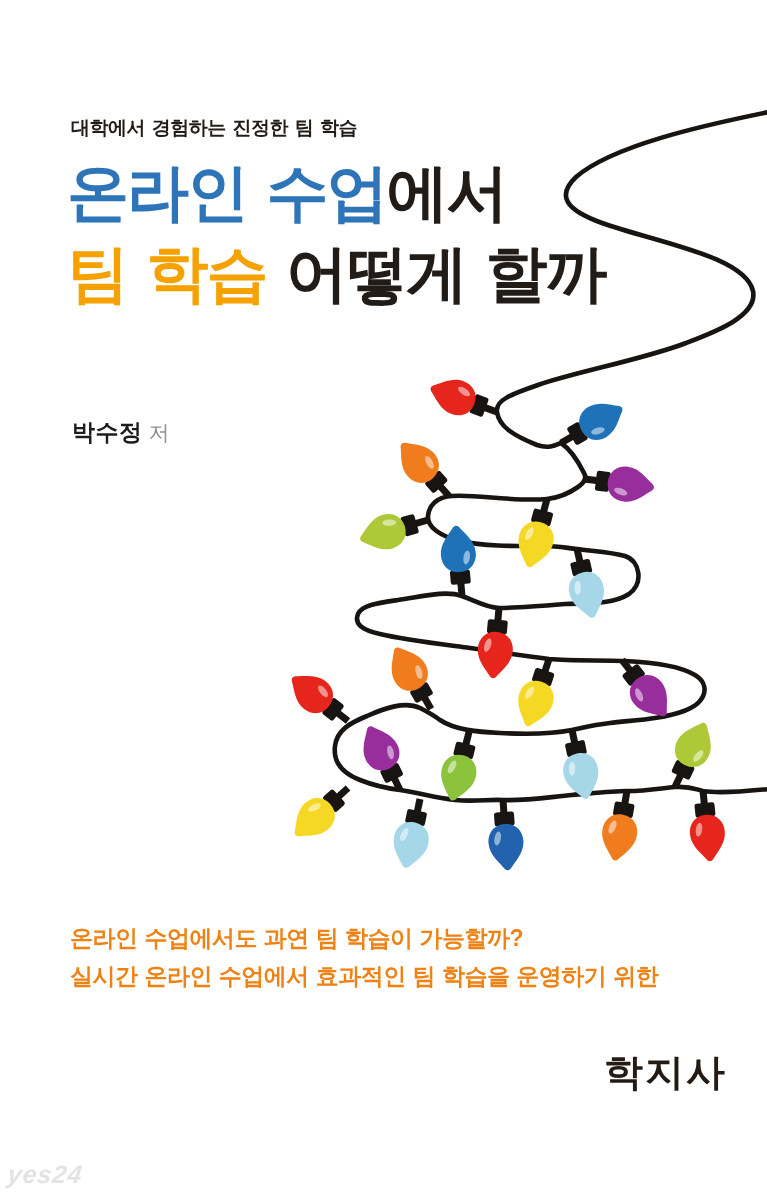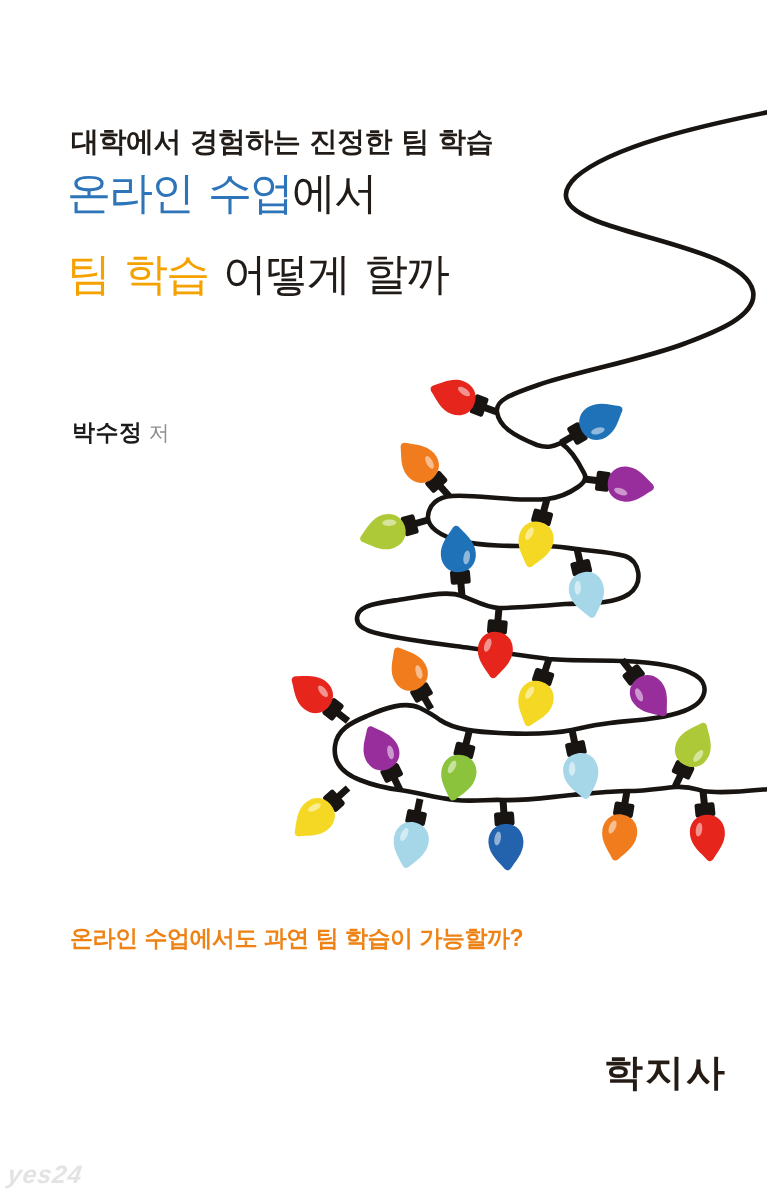--- a/index.html
+++ b/index.html
@@ -6,29 +6,29 @@
   .cover{
     position:relative;
     width:767px;height:1200px;
     margin:0 auto;
     background:#ffffff;
     overflow:hidden;
     font-family:"Liberation Sans", sans-serif;
   }
   
   .tagline{
-    position:absolute;left:71px;top:123px;
-    font-size:28px;font-weight:800;letter-spacing:-0.5px;
+    position:absolute;left:71px;top:115px;
+    font-size:19px;font-weight:800;letter-spacing:-0.5px;
     color:var(--ink);
     word-spacing:2px;
   }
   .title{
     position:absolute;left:67px;top:153px;
     font-family:"Liberation Serif", serif;
-    font-size:44px;font-weight:400;letter-spacing:-2px;
+    font-size:62px;font-weight:700;letter-spacing:-2px;
     line-height:81px;color:var(--ink);
     word-spacing:6px;
     white-space:nowrap;
   }
   .title .accent-blue{color:var(--blue);}
   .title .accent-orange{color:var(--orange);margin-top:32px;}
   .author{
     position:absolute;left:72px;top:417px;
     font-size:23px;color:#1c1c1c;font-weight:700;letter-spacing:0.5px;
   }
@@ -210,19 +210,20 @@
       <span class="accent-orange">팀 학습</span><span> 어떻게 할까</span>
     </div>
   </div>
 
   <div class="author">
     <span>박수정</span><span class="role">저</span>
   </div>
 
   <div class="description">
     <div>온라인 수업에서도 과연 팀 학습이 가능할까?</div>
+    <div>실시간 온라인 수업에서 효과적인 팀 학습을 운영하기 위한</div>
   </div>
 
   <div class="publisher">학지사</div>
 
   <div class="watermark">yes24</div>
 
 </div>
 
 </body></html>

